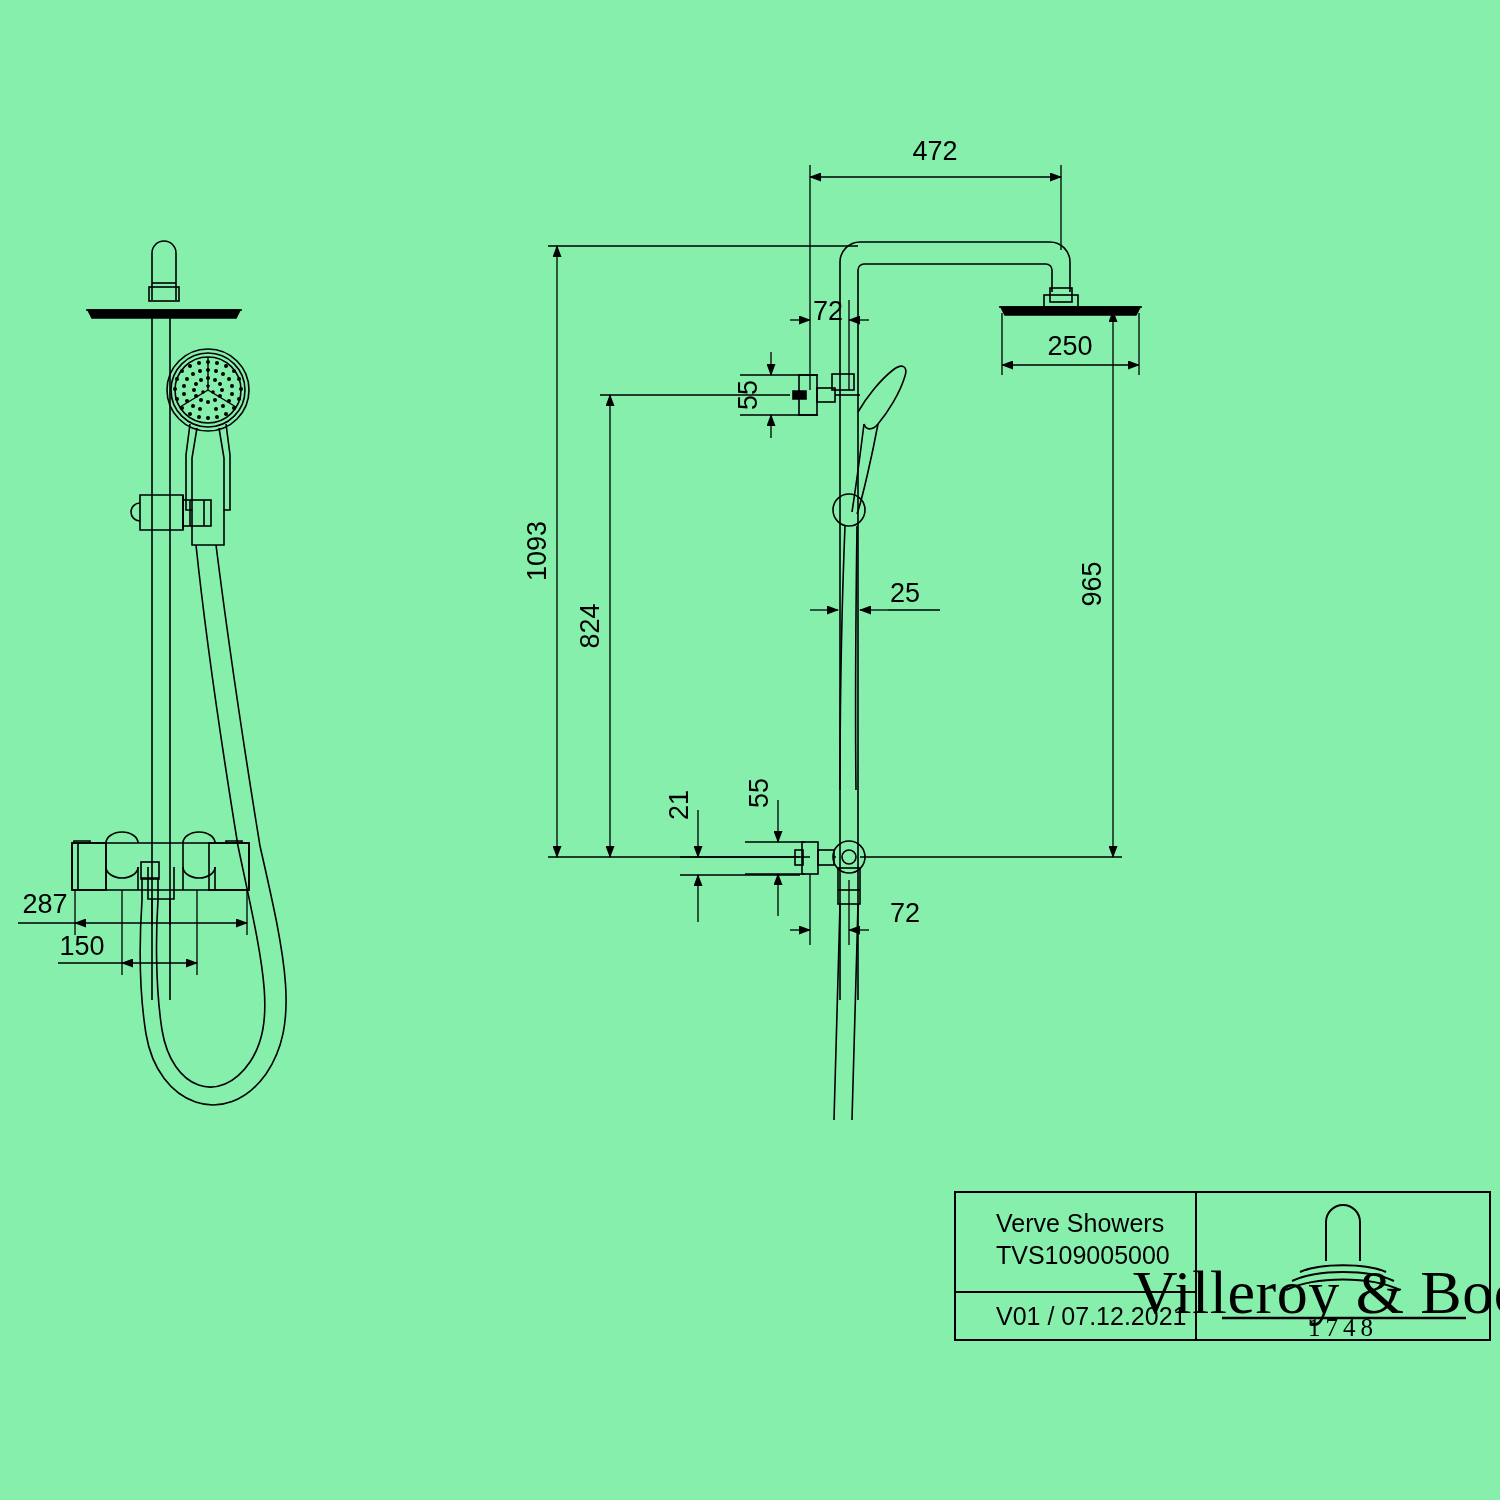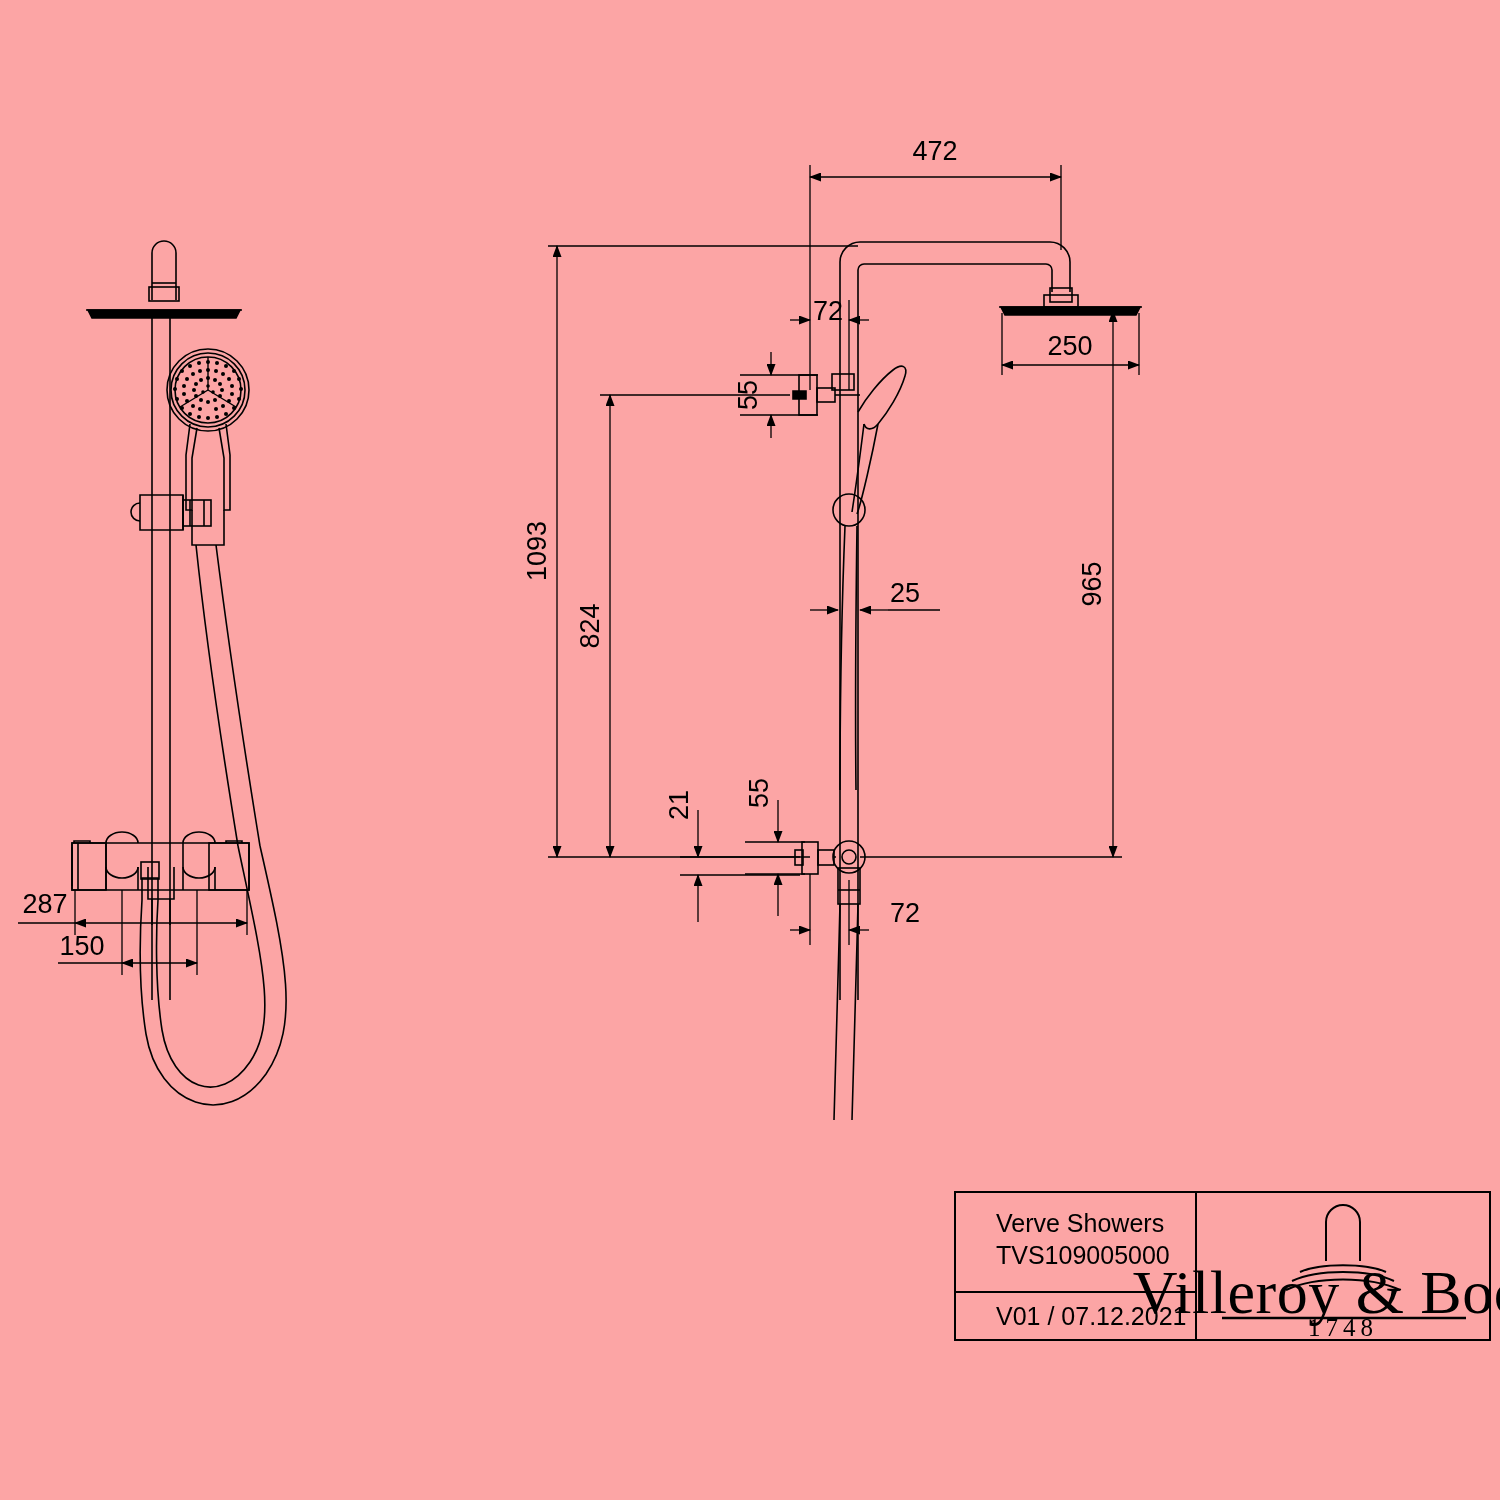--- a/index.html
+++ b/index.html
@@ -9,21 +9,21 @@
     background: #ffffff;
   }
   body {
     font-family: "Liberation Sans", sans-serif;
     color: #000000;
   }
   #sheet {
     position: relative;
     width: 1500px;
     height: 1500px;
-    background: #fca5a5;
+    background: #86efac;
     overflow: hidden;
   }
   #drawing-svg {
     position: absolute;
     top: 0;
     left: 0;
     width: 1500px;
     height: 1500px;
   }
   .dim-text {

